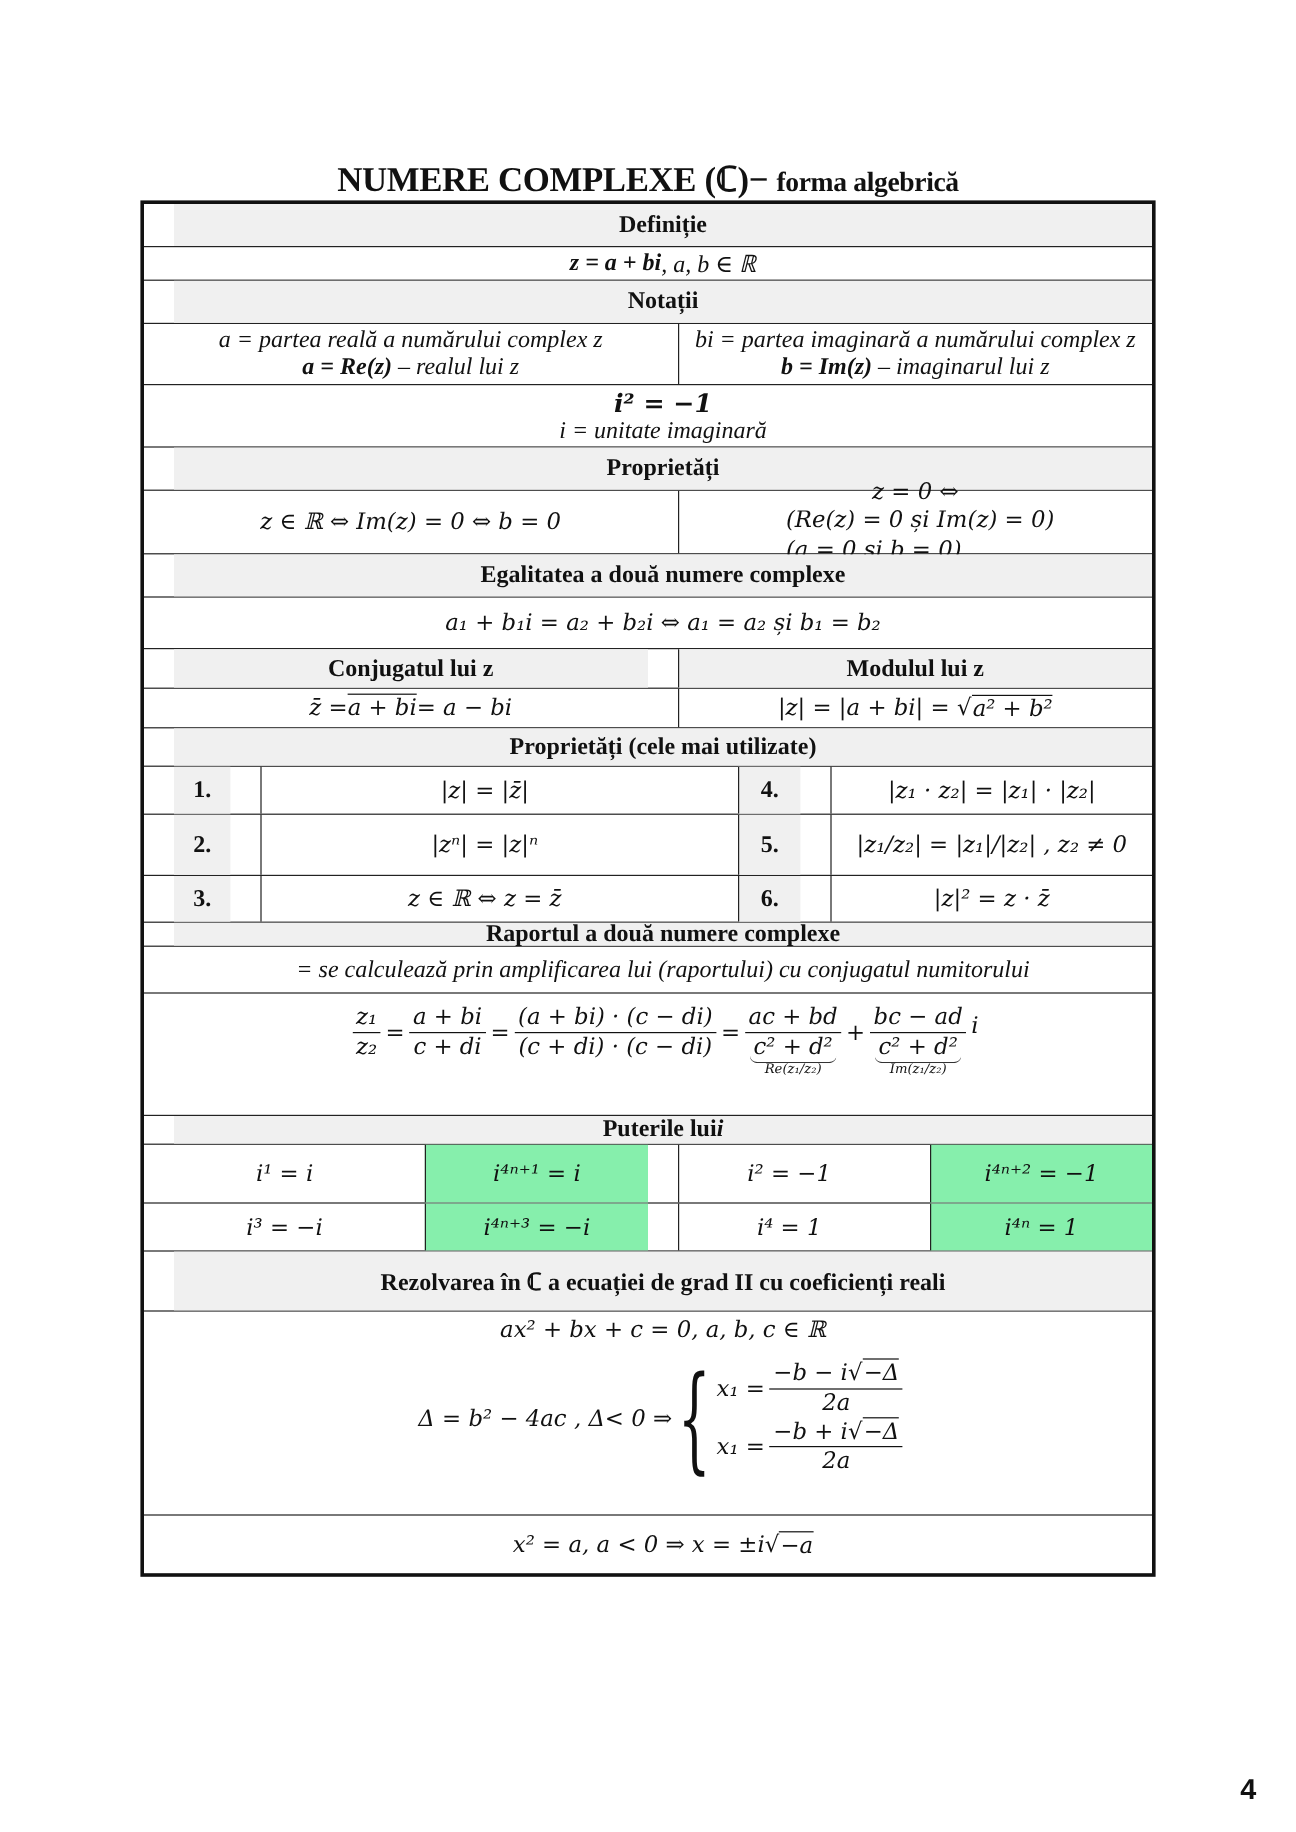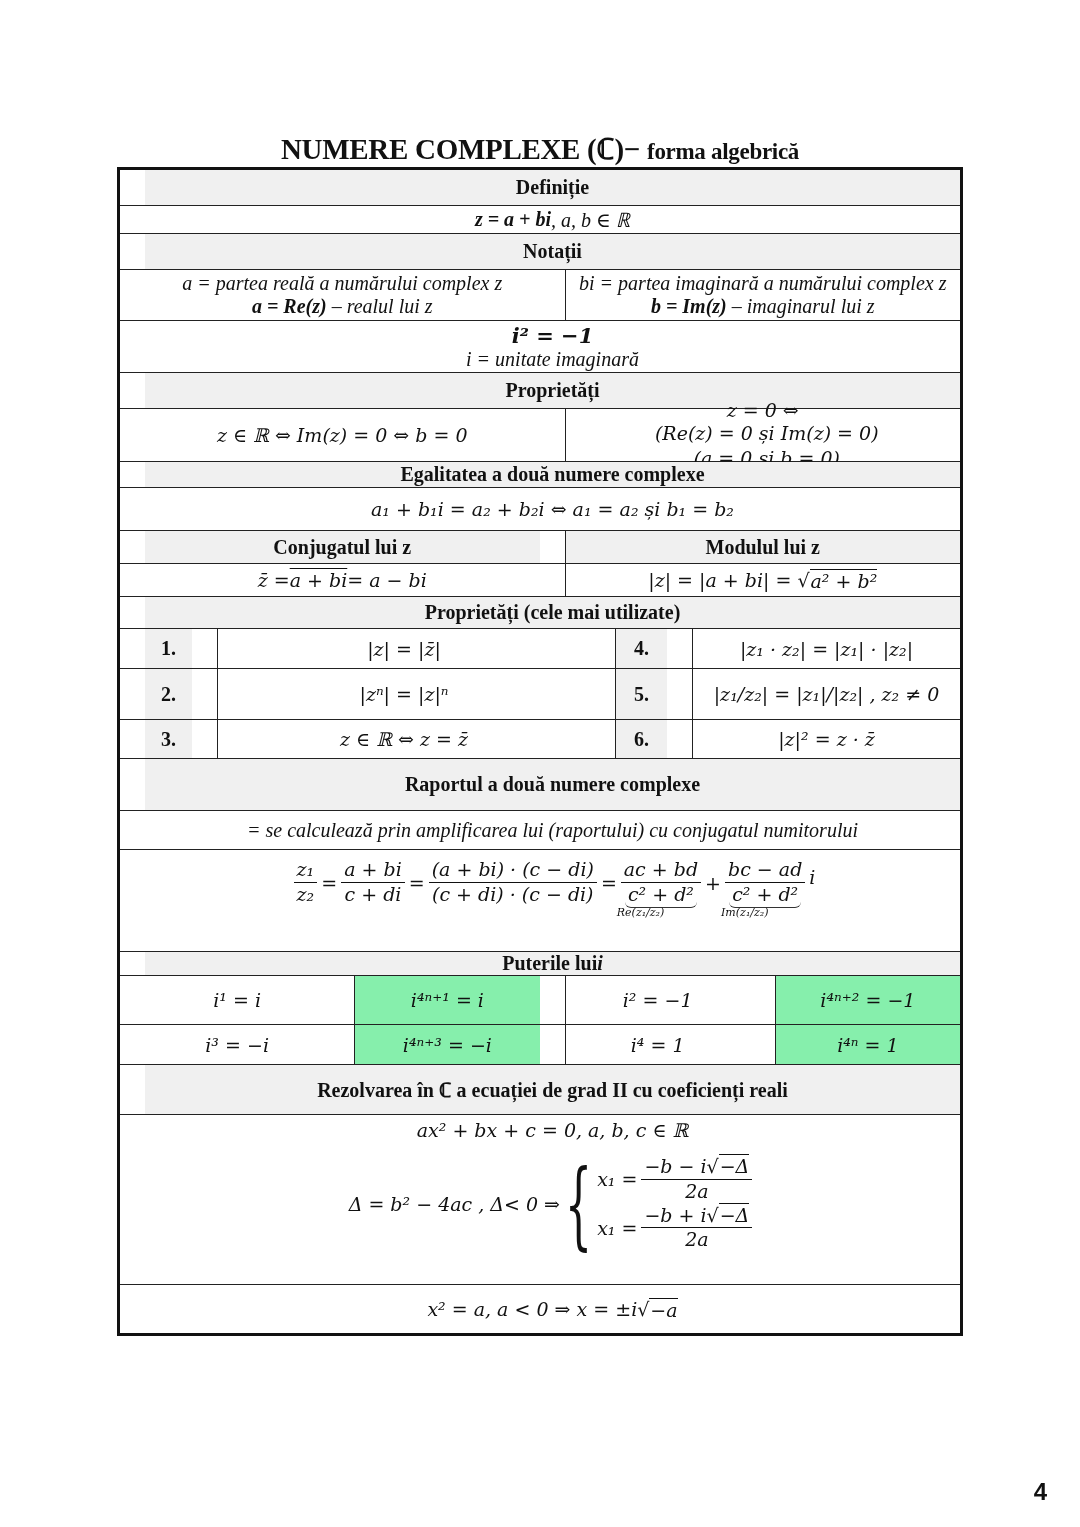--- a/index.html
+++ b/index.html
@@ -17,21 +17,21 @@
   .cell + .cell { border-left:1.5px solid #222; }
   .hdr { background:#f0f0f0; font-weight:bold; font-size:20px; }
   .m { font-family:"DejaVu Serif", "Liberation Serif", serif; font-style:italic; font-size:19px; }
   .it { font-style:italic; font-size:20px; }
   .b { font-weight:bold; }
   .num { flex:0 0 47px; background:#f0f0f0; font-weight:bold; font-size:20px; }
   .gray { background:#86efac; }
   .frac { display:inline-flex; flex-direction:column; align-items:center; vertical-align:middle; margin:0 4px; }
   .frac .n { border-bottom:1.5px solid #111; padding:0 3px; line-height:1.25; }
   .frac .d { padding:0 3px; line-height:1.25; }
-  .brace-wrap { display:inline-flex; flex-direction:column; align-items:flex-start; vertical-align:top; }
+  .brace-wrap { display:inline-flex; flex-direction:column; align-items:center; vertical-align:top; }
   .underbrace { font-size:11px; font-style:italic; margin-top:-2px; }
   .ovl { text-decoration:overline; }
   .bigbrace { font-size:96px; font-style:normal; font-weight:100; line-height:1; transform:scaleX(0.45); margin:0 -12px; }
   .sysrows { display:flex; flex-direction:column; }
   .page-num { position:absolute; right:33px; top:1478px; font-family:"Liberation Sans", sans-serif;
               font-weight:bold; font-size:24px; }
   .sqrt { border-top:1.5px solid #111; padding-left:1px; }
 </style>
 </head>
 <body>
@@ -72,28 +72,28 @@
     </div>
   </div>
 
   <div class="row" style="height:36px">
     <div class="cell hdr">Proprietăți</div>
   </div>
   <div class="row" style="height:53px">
     <div class="cell m">z ∈ ℝ  ⇔ Im(z) = 0  ⇔ b = 0</div>
     <div class="cell m" style="flex-direction:column">
       <span>z = 0  ⇔</span>
-      <span style="display:flex;flex-direction:column;align-items:center;margin-left:8px;line-height:1.3">
+      <span style="display:flex;flex-direction:column;align-items:flex-start;margin-left:8px;line-height:1.3">
         <span>(Re(z) = 0 și Im(z) = 0)</span>
         <span>(a = 0 și b = 0)</span>
       </span>
     </div>
   </div>
 
-  <div class="row" style="height:26px">
+  <div class="row" style="height:36px">
     <div class="cell hdr">Egalitatea a două numere complexe</div>
   </div>
   <div class="row" style="height:43px">
     <div class="cell m">a₁ + b₁i = a₂ + b₂i  ⇔  a₁ = a₂ și b₁ =  b₂</div>
   </div>
 
   <div class="row" style="height:33px">
     <div class="cell hdr">
         <span>Conjugatul lui z</span>
       </div>
@@ -128,21 +128,21 @@
     <div class="cell num" style="flex:0 0 52px">5.</div>
     <div class="cell m">|z₁/z₂| = |z₁|/|z₂| , z₂ ≠ 0</div>
   </div>
   <div class="row" style="height:39px">
     <div class="cell num">3.</div>
     <div class="cell m" style="flex:0 0 373px">z ∈ ℝ ⇔ z = z̄</div>
     <div class="cell num" style="flex:0 0 52px">6.</div>
     <div class="cell m">|z|² = z · z̄</div>
   </div>
 
-  <div class="row" style="height:52px">
+  <div class="row" style="height:20px">
     <div class="cell hdr">Raportul a două numere complexe</div>
   </div>
   <div class="row" style="height:39px">
     <div class="cell it">= se calculează prin amplificarea lui (raportului) cu conjugatul numitorului</div>
   </div>
   <div class="row" style="height:102px">
     <div class="cell m" style="flex-direction:row;align-items:flex-start;padding-top:8px">
       <span class="frac">
           <span class="n">z₁</span>
           <span class="d">z₂</span>

